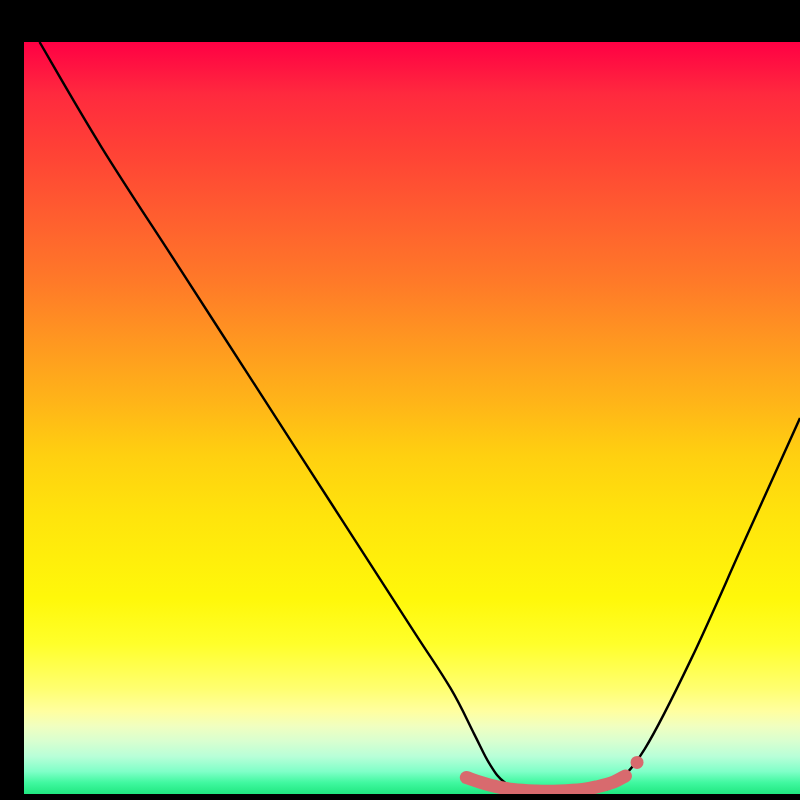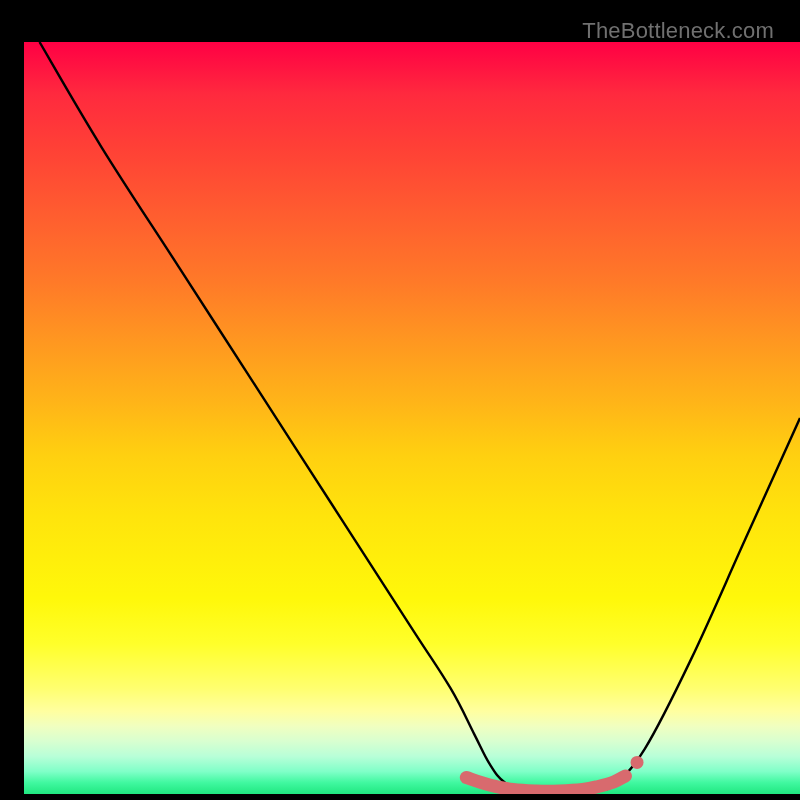--- a/index.html
+++ b/index.html
@@ -69,21 +69,20 @@
     font-size: 22px;
     font-weight: 500;
     color: #707070;
     letter-spacing: 0.2px;
   }
 </style>
 </head>
 <body>
 
 <div class="frame">
-  <div class="watermark">TheBottleneck.com</div>
   <div class="plot-area">
     <div class="gradient"></div>
 
     <svg class="curve" viewBox="0 0 776 752" preserveAspectRatio="none">
       <path id="main-curve-path" fill="none" stroke="#000000" stroke-width="2.4" d="M 15.52 0 C 26.6944 18.950399999999995, 52.45760000000001 64.67199999999997, 77.60000000000001 105.27999999999997 C 102.7424 145.88799999999998, 127.26400000000002 182.28480000000002, 155.20000000000002 225.60000000000002 C 183.13600000000002 268.9152, 204.86399999999998 302.60479999999995, 232.79999999999998 345.91999999999996 C 260.736 389.23519999999996, 282.46400000000006 422.9248, 310.40000000000003 466.24 C 338.336 509.5552, 367.048 554.0735999999999, 388 586.56 C 408.952 619.0464, 415.6256 627.7696, 426.8 646.72 C 437.9744 665.6704000000001, 443.096 678.3040000000001, 450.08 691.84 C 457.06399999999996 705.376, 460.01279999999997 713.1216, 465.59999999999997 721.92 C 471.18719999999996 730.7184, 474.13599999999997 735.9824, 481.12 740.72 C 488.10400000000004 745.4576000000001, 496.0192 746.48032, 504.40000000000003 748.24 C 512.7808 749.99968, 520.696 750.08992, 527.6800000000001 750.496 C 534.6640000000001 750.90208, 537.6128 750.63136, 543.1999999999999 750.496 C 548.7871999999999 750.36064, 553.1328 750.28544, 558.72 749.744 C 564.3072000000001 749.2025600000001, 568.6528000000001 748.7062400000001, 574.24 747.488 C 579.8272 746.26976, 581.3792 750.28544, 589.76 742.976 C 598.1408 735.66656, 606.8320000000001 729.62048, 620.8000000000001 706.88 C 634.768 684.13952, 649.2016 654.5408, 667.36 616.64 C 685.5184 578.7392, 702.1248 539.6351999999999, 721.6800000000001 496.32 C 741.2352000000001 453.0048, 766.2224 397.6576, 776 376"></path>
       <path id="flat-segment-path" fill="none" stroke="#d86a6e" stroke-width="13" stroke-linecap="round" stroke-linejoin="round" d="M 442.31999999999994 735.456 C 446.51039999999995 736.8096, 457.21919999999994 740.81024, 465.59999999999997 742.976 C 473.9808 745.14176, 480.4992 746.40512, 488.88 747.488 C 497.2608 748.5708800000001, 503.7792 748.72128, 512.16 748.992 C 520.5408 749.26272, 527.0591999999999 749.26272, 535.4399999999999 748.992 C 543.8208 748.72128, 551.736 748.30016, 558.72 747.488 C 565.7040000000001 746.6758400000001, 568.6528000000001 745.8336, 574.24 744.48 C 579.8272 743.1264, 584.8712 741.86304, 589.76 739.968 C 594.6487999999999 738.07296, 599.3048 735.03488, 601.4 733.952"></path>
       <circle id="end-dot" r="6.5" fill="#d86a6e" cx="613.0400000000001" cy="720.4159999999999"></circle>
     </svg>
   </div>
 </div>

